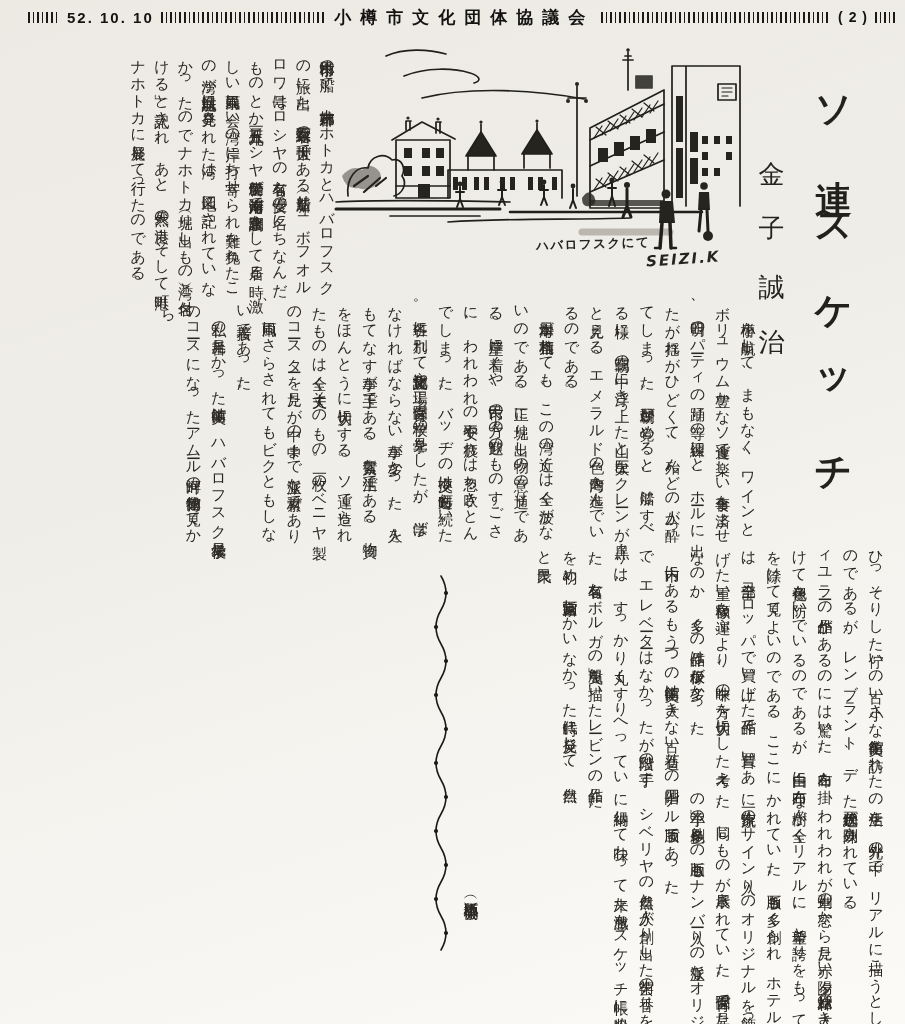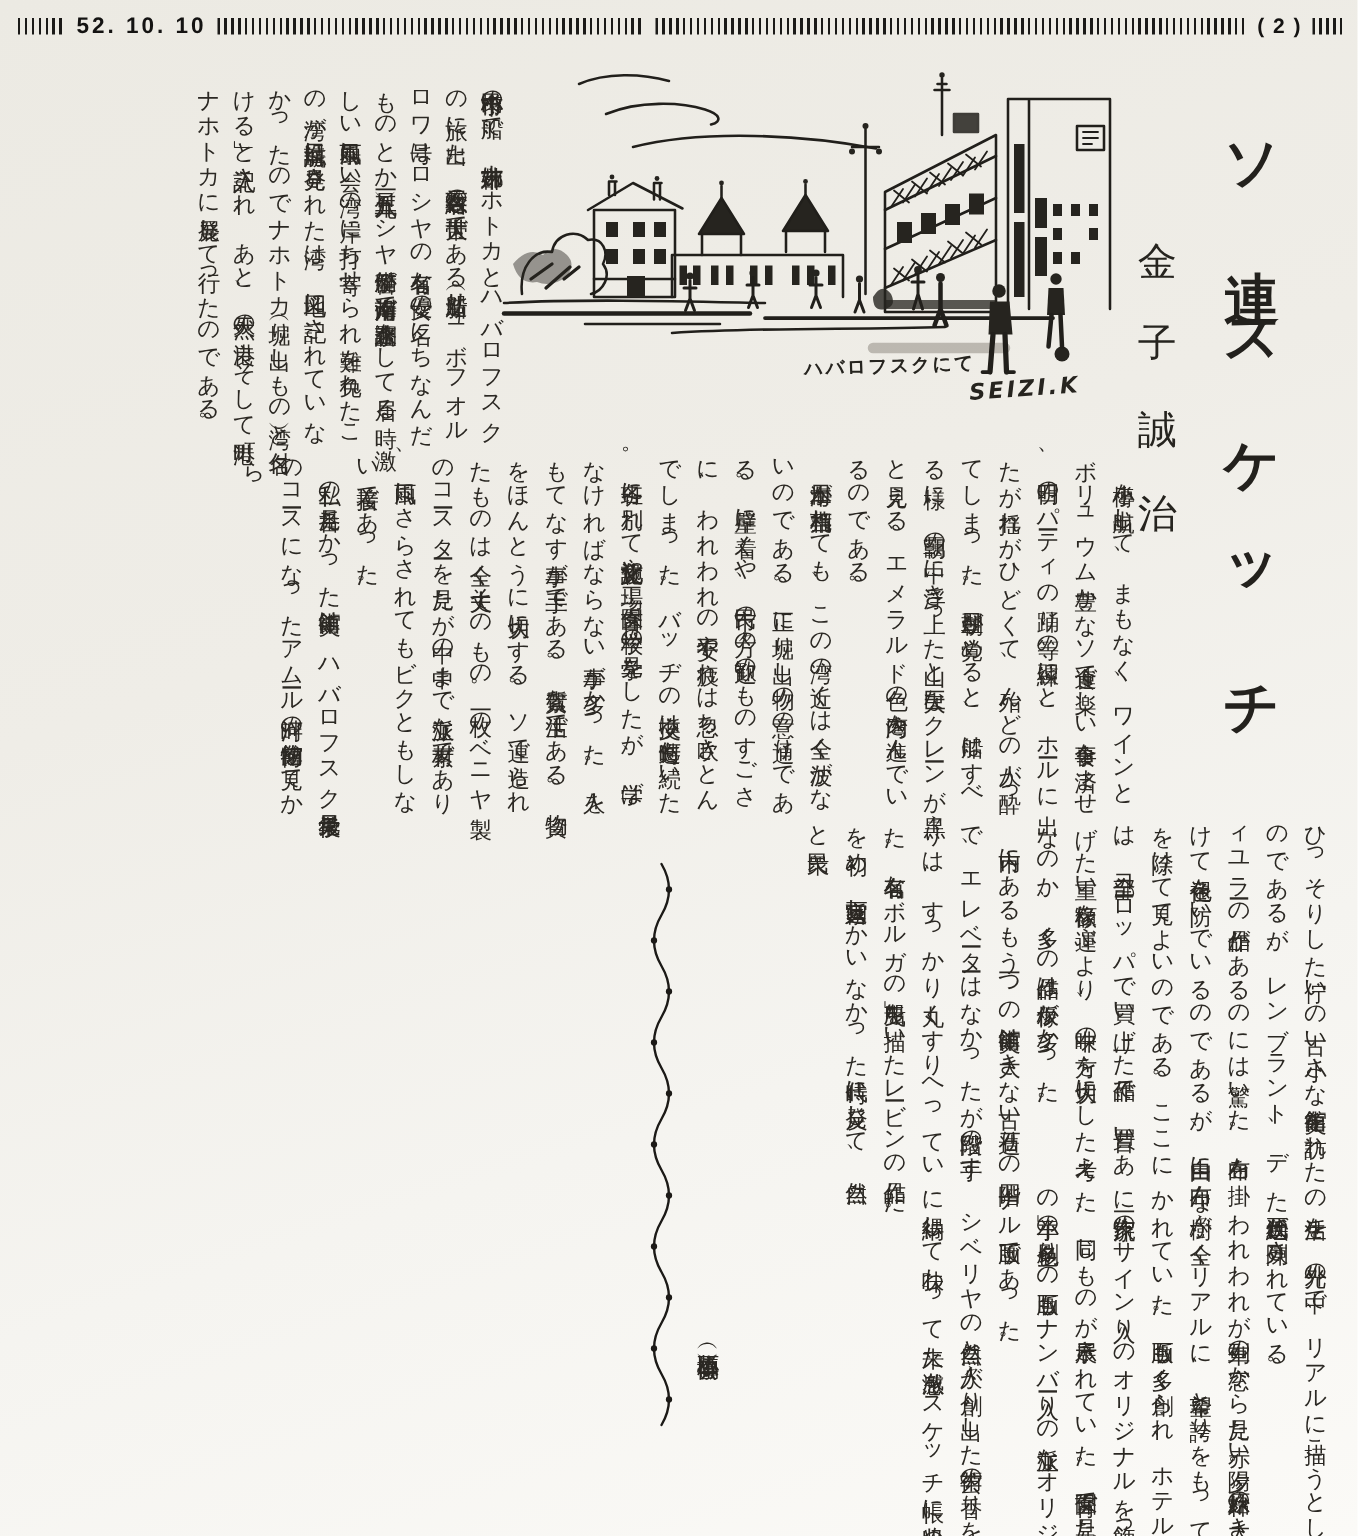--- a/index.html
+++ b/index.html
@@ -3,21 +3,21 @@
 <meta charset="utf-8">
 <style>
   html,body{margin:0;padding:0;}
   body{
     width:905px;height:1024px;position:relative;overflow:hidden;
     background:linear-gradient(162deg,#eceae3 0%,#efede7 38%,#f5f4f0 68%,#fbfaf7 100%);
     font-family:"Liberation Serif","DejaVu Serif",serif;
     color:#2b2823;
   }
   
-  .header{position:absolute;top:7px;left:12px;right:8px;height:20px;
+  .header{position:absolute;top:7px;left:28px;right:8px;height:20px;
     display:flex;align-items:center;gap:7px;
     font-family:"Liberation Sans","DejaVu Sans",sans-serif;color:#141312;}
   .hatch{height:11px;
     background:repeating-linear-gradient(90deg,#1b1a18 0px,#1b1a18 1.6px,rgba(0,0,0,0) 1.6px,rgba(0,0,0,0) 4.6px);}
   .hatch-a{width:32px;}
   .hatch-b{flex-grow:1;}
   .hatch-c{flex-grow:1.38;}
   .hatch-d{width:22px;}
   .hdr-date{font-size:15px;font-weight:bold;letter-spacing:2px;white-space:nowrap;}
   .hdr-org{font-size:17px;font-weight:bold;letter-spacing:9px;white-space:nowrap;}
@@ -60,20 +60,21 @@
   }
   .divider{position:absolute;left:429px;top:572px;width:24px;height:396px;}
 </style>
 </head>
 <body>
 
 <div class="header">
   <span class="hatch hatch-a"></span>
   <span class="hdr-date">52. 10. 10</span>
   <span class="hatch hatch-b"></span>
+  <span class="hdr-org">小樽市文化団体協議会</span>
   <span class="hatch hatch-c"></span>
   <span class="hdr-page">( 2 )</span>
   <span class="hatch hatch-d"></span>
 </div>
 
 <div class="vtitle">ソ連スケッチ</div>
 <div class="vauthor">金子誠治</div>
 
 <div class="vblock block-intro">小樽市民の船で、姉妹都市ナホトカとハバロフスクの旅に出た。総数二百名の大世帯である（新造船リュボフオルロワ号はロシヤの有名な女優の名にちなんだものとか）一八五九年ロシヤ警備艇が沿海州南岸で水路調査をして居る時、激しい暴風雨に会い湾の岸に打ち寄せられ難を免れたこの湾が航海日誌に「発見された湾は、地図に記されていなかったのでナホトカ（堀り出しもの）湾と名付ける」と記入され、あと、天然の良港、そして港町ナホトカに発展して行ったのである。</div>
 <div class="vblock block-body1">　小樽を出航して、まもなく、ワインとボリュウム豊かなソ連食で楽しい食事を済ませ、明日のパーティの踊り等の練習にと、ホールに出たが揺れがひどくて、殆んどの人が酔ってしまった。翌朝目が覚めると、船はすべる様に、朝靄の中に浮き上った山と巨大なクレーンが黒々と見える、エメラルド色の湾内を進んでいるのである。

